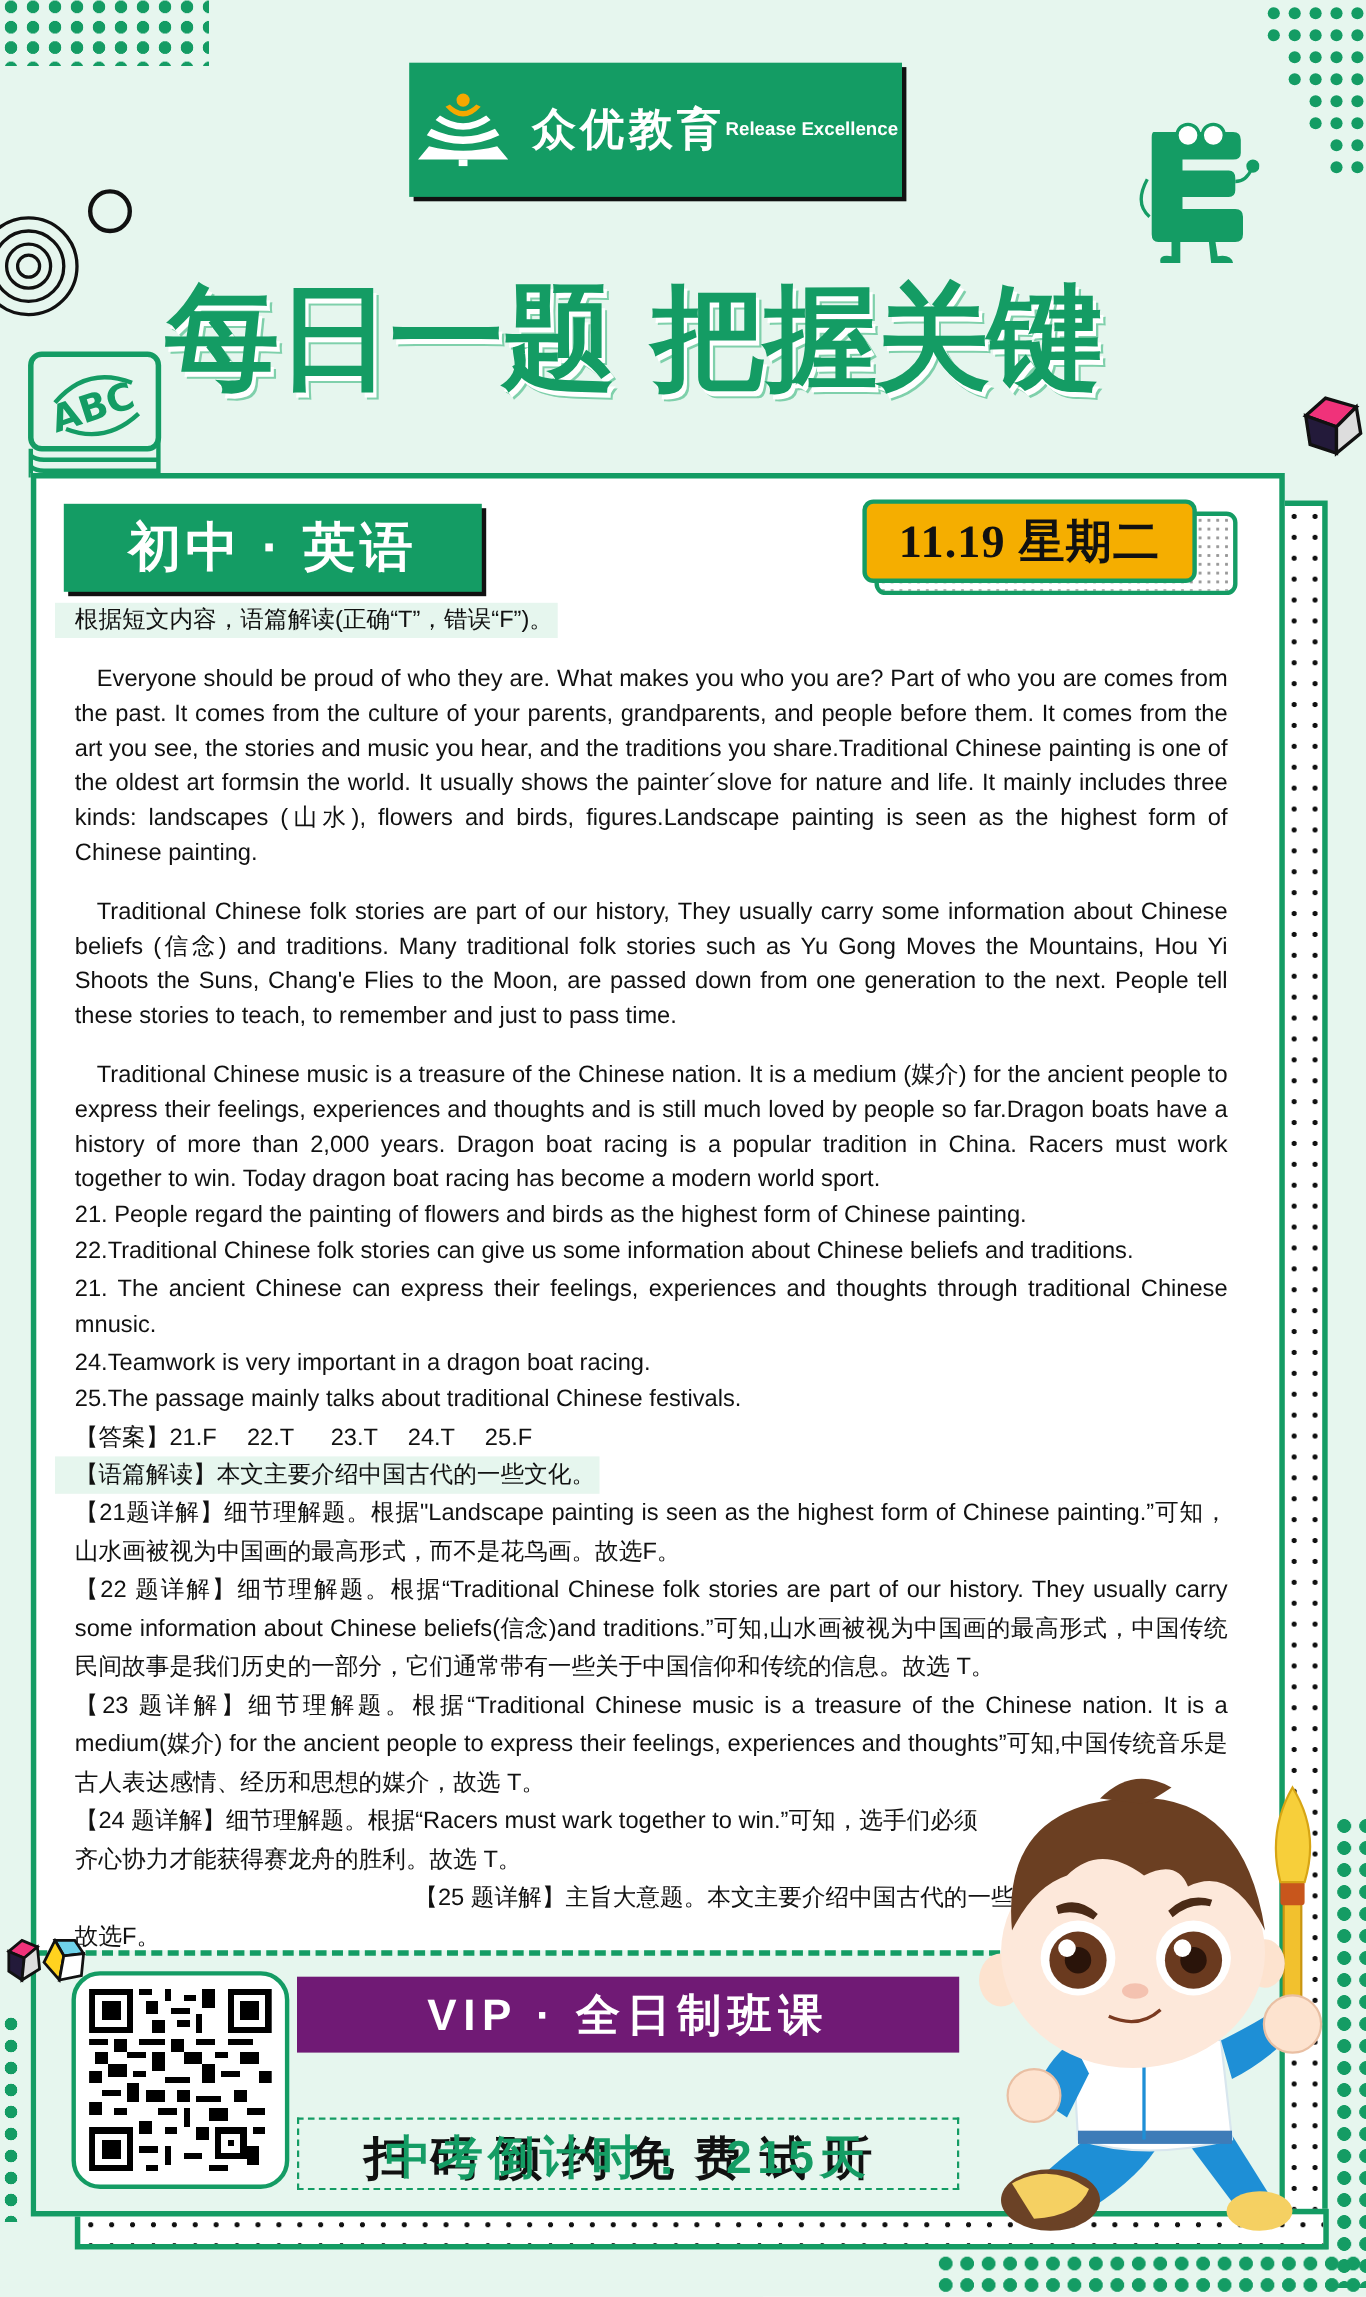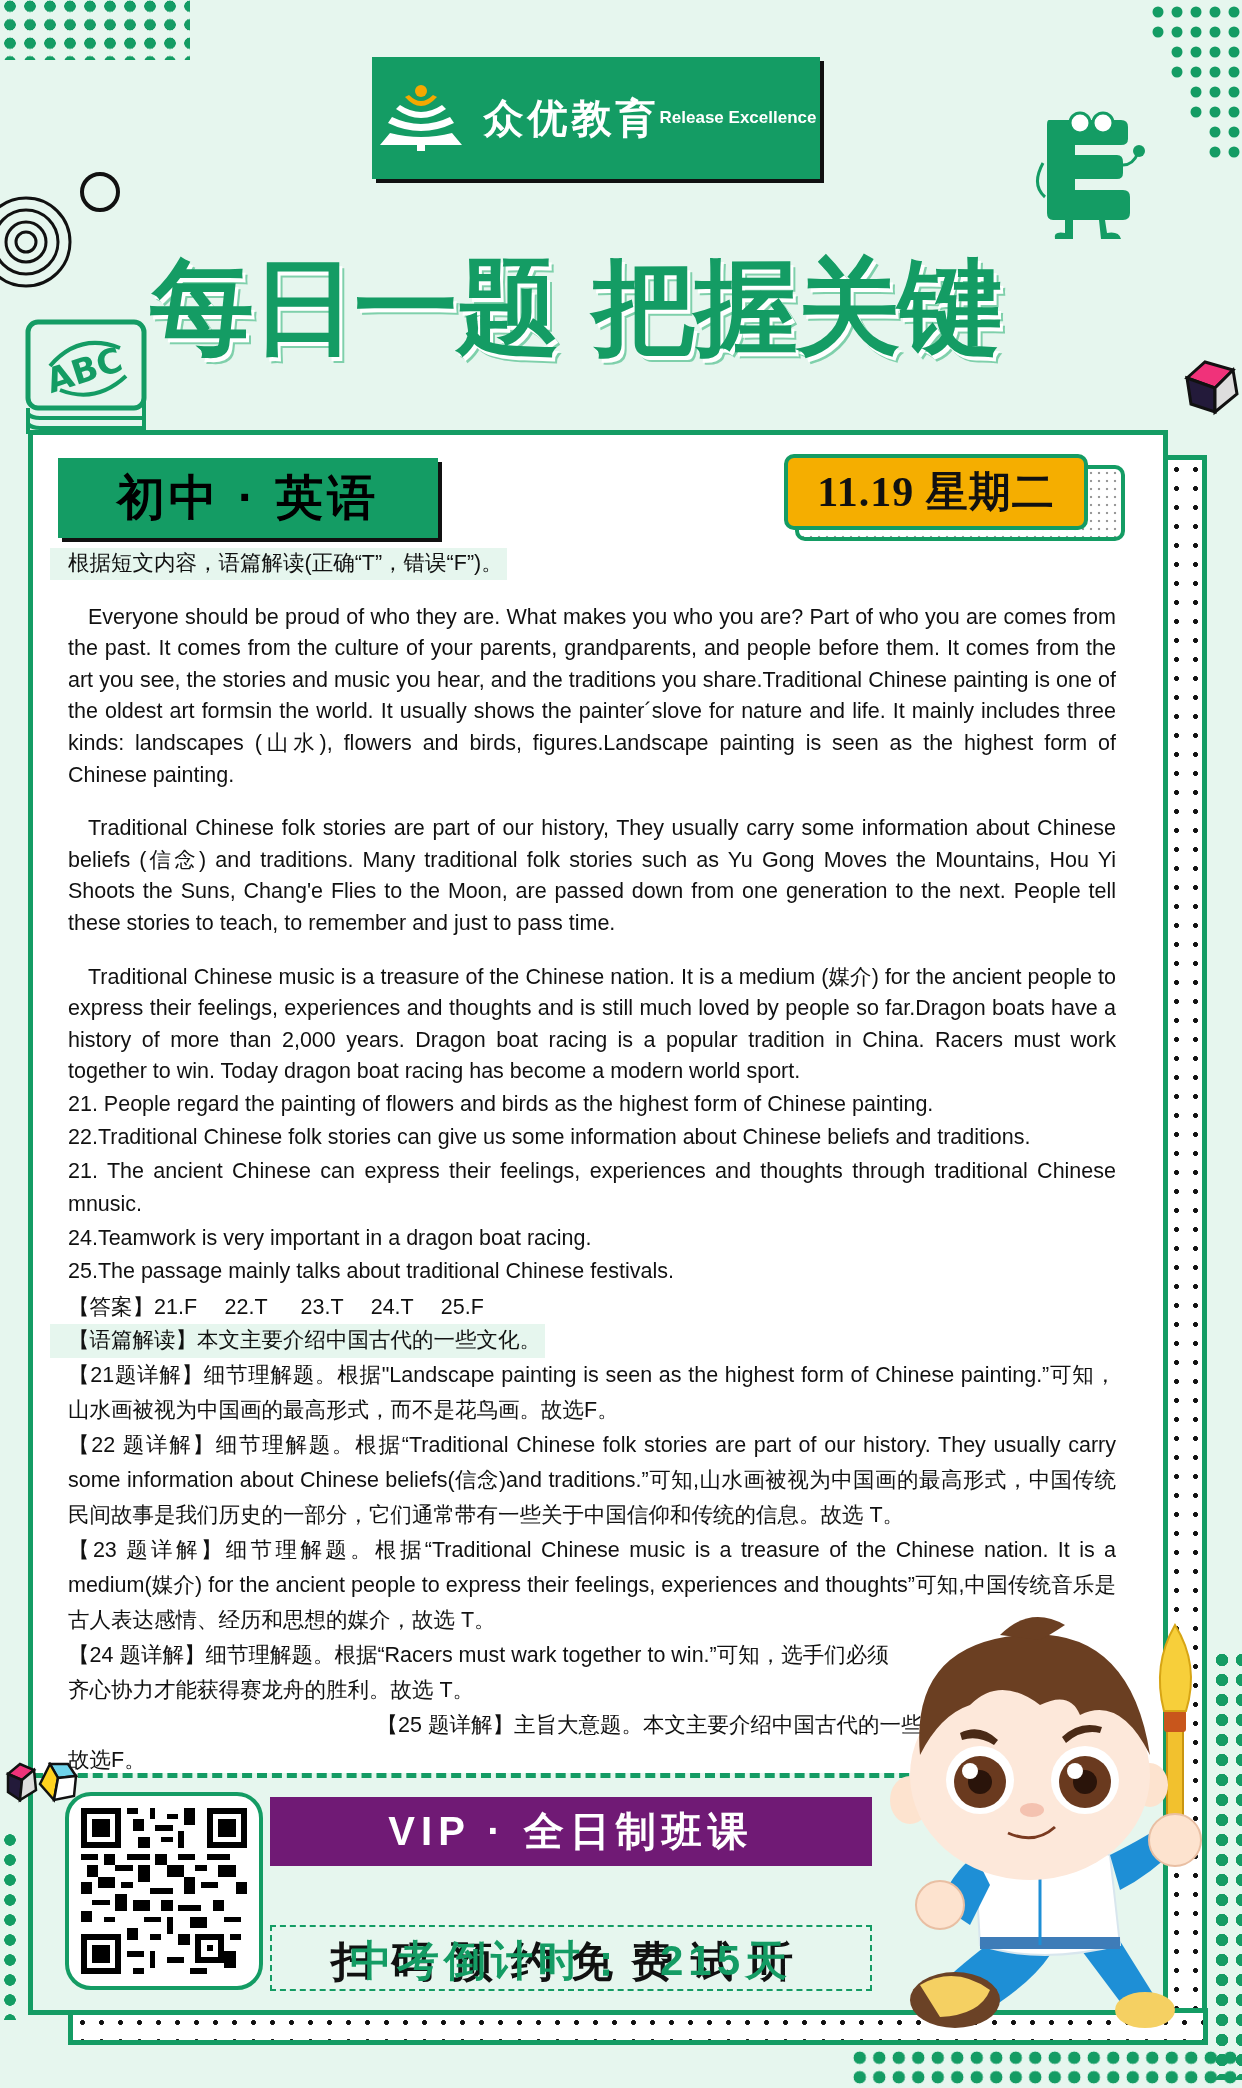--- a/index.html
+++ b/index.html
@@ -24,21 +24,21 @@
   .title { left: 150px; top: 245px; width: 940px; height: 125px; font-size: 104px; font-weight: 900; color: #149c64; letter-spacing: -2px; line-height: 125px; white-space: nowrap; text-shadow: 3px 4px 0 #fff, 5px 6px 0 #7fd0ab; font-family: "DejaVu Sans", sans-serif; }
   .abc-book { left: 24px; top: 318px; width: 126px; height: 118px; }
   .cube-right { left: 1183px; top: 358px; width: 56px; height: 58px; }
 
   
   .dotstrip-right { left: 1162px; top: 455px; width: 45px; height: 1590px; border: 5px solid #149c64; }
   .dotstrip-bottom { left: 68px; top: 2008px; width: 1140px; height: 37px; border: 5px solid #149c64; }
   .card { left: 28px; top: 430px; width: 1140px; height: 1585px; background: #fff; border: 5px solid #149c64; }
   .card-bottom-area { left: 33px; top: 1773px; width: 1130px; height: 237px; background: #e6f6ee; border-top: 5px dashed #149c64; }
 
-  .subject-tag { left: 58px; top: 458px; width: 380px; height: 80px; background: #149c64; box-shadow: 4px 4px 0 #111; color: #000000; font-size: 48px; font-weight: bold; display: flex; align-items: center; justify-content: center; letter-spacing: 4px; }
+  .subject-tag { left: 58px; top: 458px; width: 380px; height: 80px; background: #149c64; box-shadow: 4px 4px 0 #111; color: #ffffff; font-size: 48px; font-weight: bold; display: flex; align-items: center; justify-content: center; letter-spacing: 4px; }
   .date-shadow { left: 795px; top: 465px; width: 330px; height: 76px; border: 4px solid #149c64; border-radius: 10px; background-image: radial-gradient(circle, #999 1.2px, transparent 1.6px); background-size: 8px 8px; background-color: #fff; }
   .date-tag { left: 784px; top: 454px; width: 304px; height: 76px; background: #f5ae00; border: 4px solid #149c64; border-radius: 10px; display: flex; align-items: center; justify-content: center; font-family: "Liberation Serif", "DejaVu Serif", serif; font-size: 42px; font-weight: bold; color: #111; letter-spacing: 1px; }
 
   .content { left: 68px; top: 548px; width: 1048px; font-size: 21.5px; line-height: 31.6px; color: #111; }
   .content p { text-align: justify; }
   .indent { text-indent: 20px; margin-top: 22px; }
   .hl { background: #e6f6ee; display: inline-block; padding-left: 0; margin-left: -18px; padding-left: 18px; padding-right: 4px; }
   .q { line-height: 33.5px; }
   .ans { margin-top: 2px; }
   .detail { line-height: 35px; }

